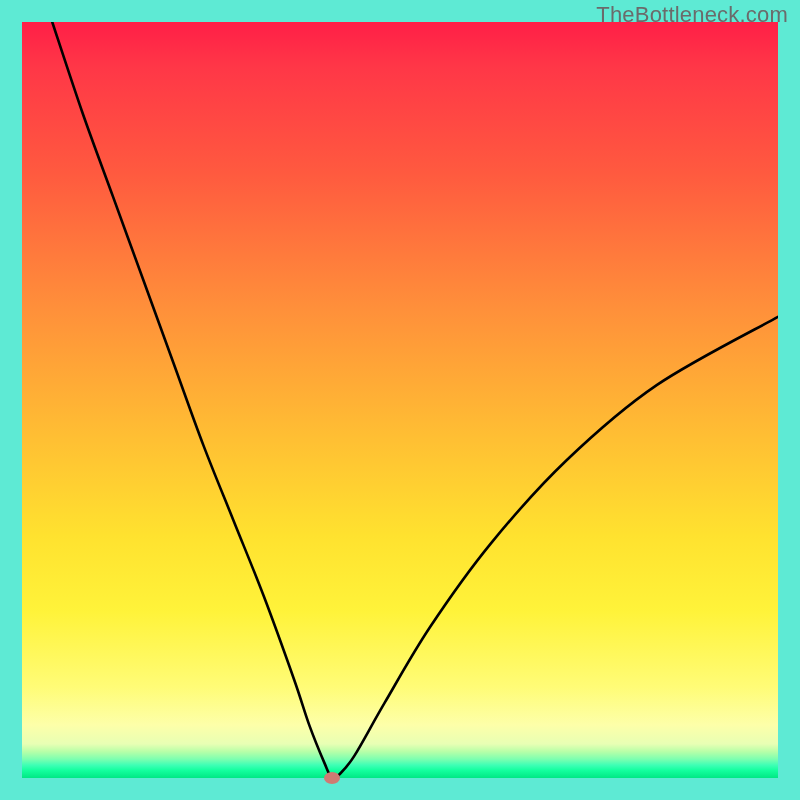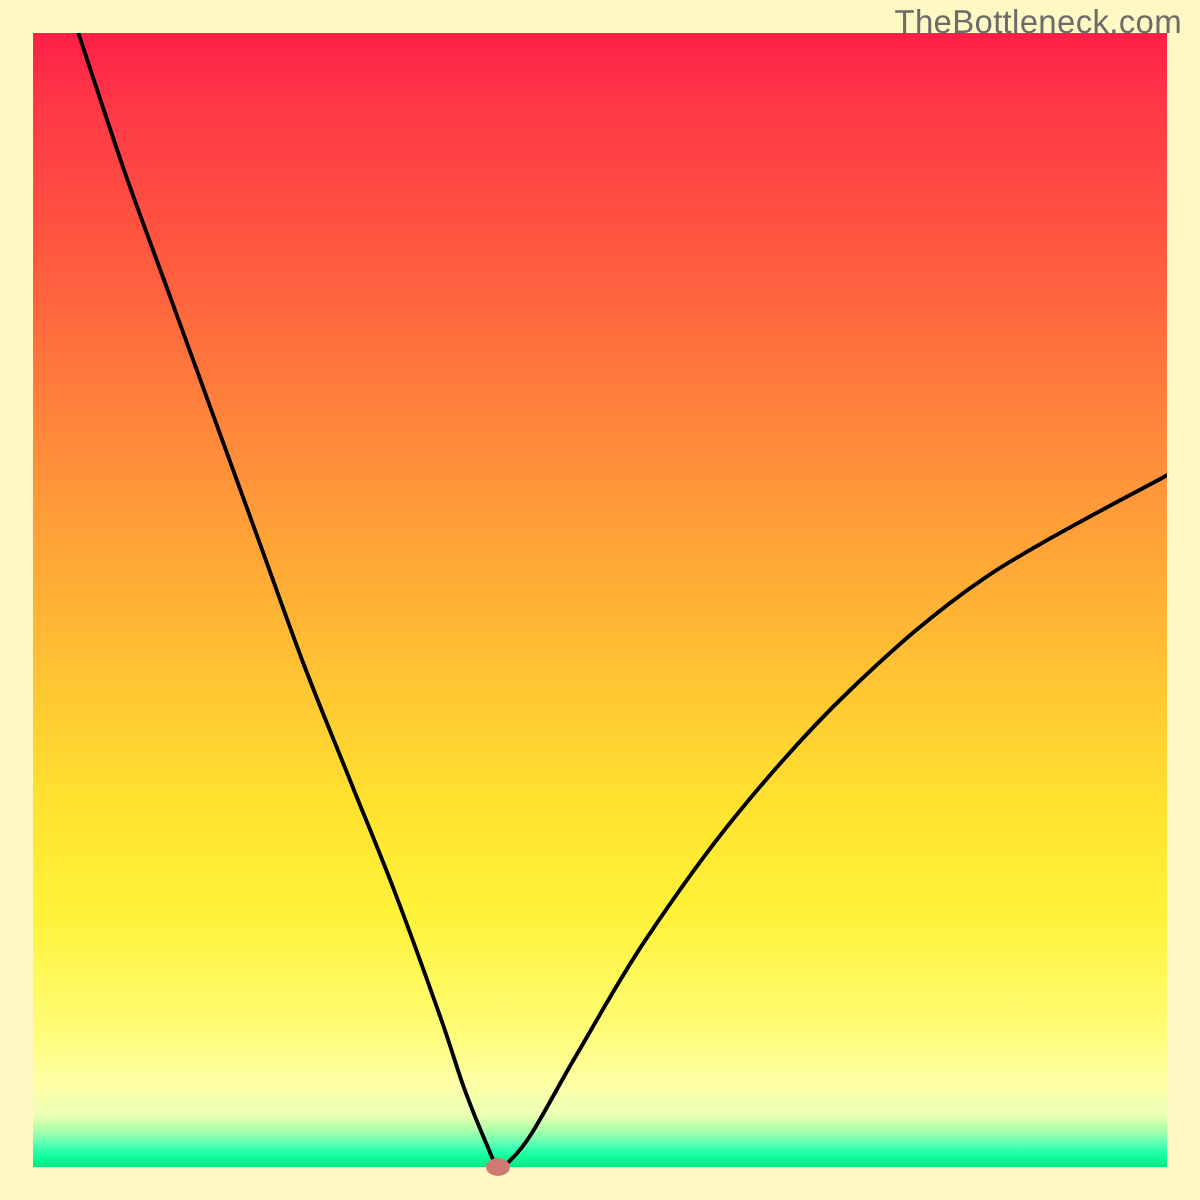--- a/index.html
+++ b/index.html
@@ -10,21 +10,21 @@
     background: #000;
     overflow: hidden;
     font-family: Arial, Helvetica, sans-serif;
   }
   .frame {
     position: absolute;
     top: 0;
     left: 0;
     width: 800px;
     height: 800px;
-    background: #fef9c3;
+    background: #5eead4;
   }
   .plot {
     position: absolute;
     top: 22px;
     left: 22px;
     width: 756px;
     height: 756px;
     
     background: linear-gradient(
       to bottom,

